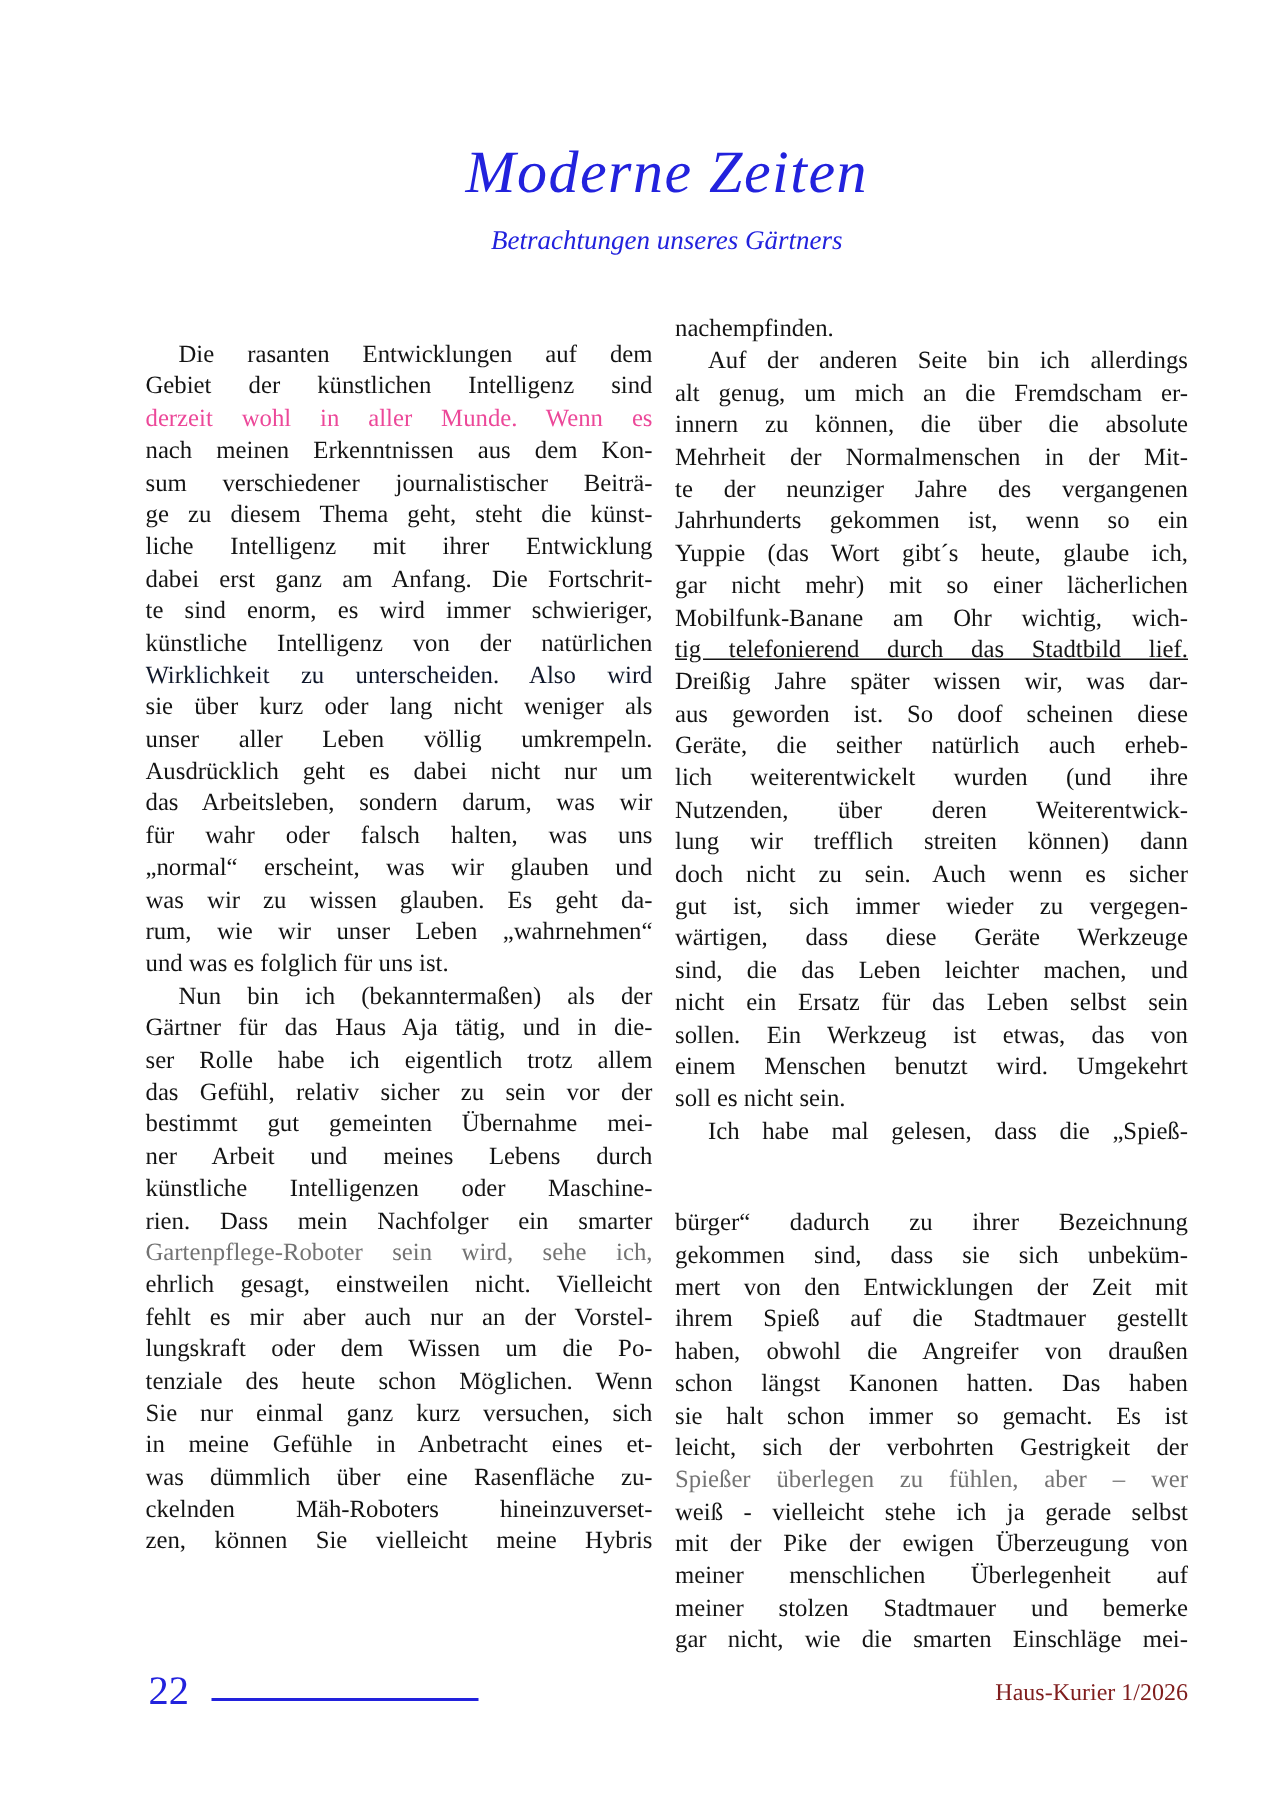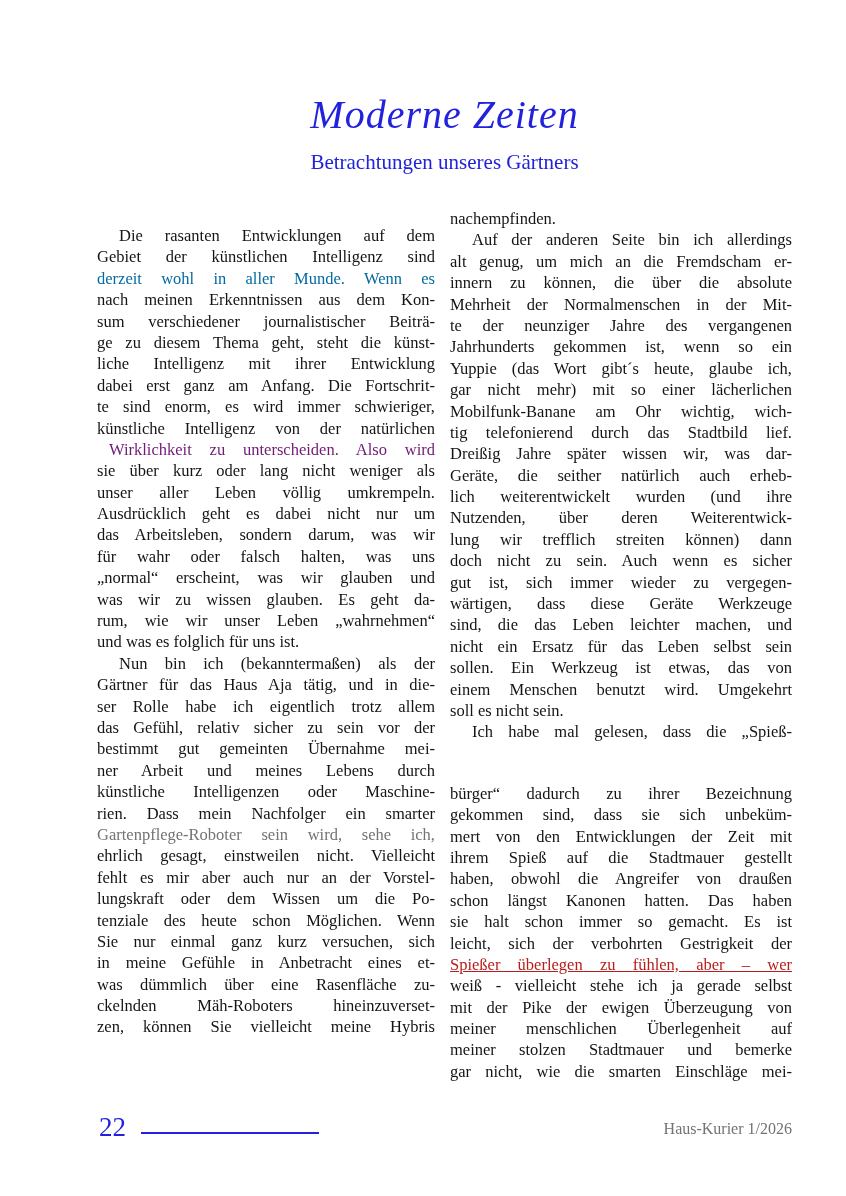--- a/index.html
+++ b/index.html
@@ -21,21 +21,22 @@
   .title {
     font-size: 40px;
     font-style: italic;
     font-weight: normal;
     letter-spacing: 1px;
     line-height: 46px;
     color: #2222dd;
   }
   .subtitle {
     margin-top: 12px;
-    font-size: 21px;
+    font-size: 18px;
+    font-style: italic;
     color: #2222dd;
   }
   .content {
     position: absolute;
     left: 97px;
     top: 208px;
     width: 695px;
     display: flex;
     gap: 15px;
   }
@@ -103,29 +104,29 @@
   <header class="masthead">
     <div class="title accent" style="color: rgb(34, 34, 221);">Moderne Zeiten</div>
     <div class="subtitle accent" style="color: rgb(34, 34, 221);">Betrachtungen unseres Gärtners</div>
   </header>
 
   <div class="content">
     <div class="col col-left">
       <div class="coltext coltext-after-byline">
           <div class="line indent" style="color: rgb(20, 20, 20);">Die rasanten Entwicklungen auf dem</div>
           <div class="line" style="color: rgb(20, 20, 20);">Gebiet der künstlichen Intelligenz sind</div>
-          <div class="line" style="color: #0369a1;">derzeit wohl in aller Munde. Wenn es</div>
+          <div class="line" style="color: #ec4899;">derzeit wohl in aller Munde. Wenn es</div>
           <div class="line" style="color: rgb(20, 20, 20);">nach meinen Erkenntnissen aus dem Kon-</div>
           <div class="line" style="color: rgb(20, 20, 20);">sum verschiedener journalistischer Beiträ-</div>
           <div class="line" style="color: rgb(20, 20, 20);">ge zu diesem Thema geht, steht die künst-</div>
           <div class="line" style="color: rgb(20, 20, 20);">liche Intelligenz mit ihrer Entwicklung</div>
           <div class="line" style="color: rgb(20, 20, 20);">dabei erst ganz am Anfang. Die Fortschrit-</div>
           <div class="line" style="color: rgb(20, 20, 20);">te sind enorm, es wird immer schwieriger,</div>
           <div class="line" style="color: rgb(20, 20, 20);">künstliche Intelligenz von der natürlichen</div>
-          <div class="line" style="color: #701a75; margin-left: 12px;">Wirklichkeit zu unterscheiden. Also wird</div>
+          <div class="line" style="color: #0f172a;">Wirklichkeit zu unterscheiden. Also wird</div>
           <div class="line" style="color: rgb(20, 20, 20);">sie über kurz oder lang nicht weniger als</div>
           <div class="line" style="color: rgb(20, 20, 20);">unser aller Leben völlig umkrempeln.</div>
           <div class="line" style="color: rgb(20, 20, 20);">Ausdrücklich geht es dabei nicht nur um</div>
           <div class="line" style="color: rgb(20, 20, 20);">das Arbeitsleben, sondern darum, was wir</div>
           <div class="line" style="color: rgb(20, 20, 20);">für wahr oder falsch halten, was uns</div>
           <div class="line" style="color: rgb(20, 20, 20);">„normal“ erscheint, was wir glauben und</div>
           <div class="line" style="color: rgb(20, 20, 20);">was wir zu wissen glauben. Es geht da-</div>
           <div class="line" style="color: rgb(20, 20, 20);">rum, wie wir unser Leben „wahrnehmen“</div>
           <div class="line endline" style="color: rgb(20, 20, 20);">und was es folglich für uns ist.</div>
           <div class="line indent" style="color: rgb(20, 20, 20);">Nun bin ich (bekanntermaßen) als der</div>
@@ -153,22 +154,23 @@
           <div class="line endline" style="color: rgb(20, 20, 20);">nachempfinden.</div>
           <div class="line indent" style="color: rgb(20, 20, 20);">Auf der anderen Seite bin ich allerdings</div>
           <div class="line" style="color: rgb(20, 20, 20);">alt genug, um mich an die Fremdscham er-</div>
           <div class="line" style="color: rgb(20, 20, 20);">innern zu können, die über die absolute</div>
           <div class="line" style="color: rgb(20, 20, 20);">Mehrheit der Normalmenschen in der Mit-</div>
           <div class="line" style="color: rgb(20, 20, 20);">te der neunziger Jahre des vergangenen</div>
           <div class="line" style="color: rgb(20, 20, 20);">Jahrhunderts gekommen ist, wenn so ein</div>
           <div class="line" style="color: rgb(20, 20, 20);">Yuppie (das Wort gibt´s heute, glaube ich,</div>
           <div class="line" style="color: rgb(20, 20, 20);">gar nicht mehr) mit so einer lächerlichen</div>
           <div class="line" style="color: rgb(20, 20, 20);">Mobilfunk-Banane am Ohr wichtig, wich-</div>
-          <div class="line" style="color: rgb(20, 20, 20);">tig telefonierend durch das Stadtbild lief.</div>
+          <div class="line" style="color: rgb(20, 20, 20); text-decoration: underline;">tig telefonierend durch das Stadtbild lief.</div>
           <div class="line" style="color: rgb(20, 20, 20);">Dreißig Jahre später wissen wir, was dar-</div>
+          <div class="line" style="color: rgb(20, 20, 20);">aus geworden ist. So doof scheinen diese</div>
           <div class="line" style="color: rgb(20, 20, 20);">Geräte, die seither natürlich auch erheb-</div>
           <div class="line" style="color: rgb(20, 20, 20);">lich weiterentwickelt wurden (und ihre</div>
           <div class="line" style="color: rgb(20, 20, 20);">Nutzenden, über deren Weiterentwick-</div>
           <div class="line" style="color: rgb(20, 20, 20);">lung wir trefflich streiten können) dann</div>
           <div class="line" style="color: rgb(20, 20, 20);">doch nicht zu sein. Auch wenn es sicher</div>
           <div class="line" style="color: rgb(20, 20, 20);">gut ist, sich immer wieder zu vergegen-</div>
           <div class="line" style="color: rgb(20, 20, 20);">wärtigen, dass diese Geräte Werkzeuge</div>
           <div class="line" style="color: rgb(20, 20, 20);">sind, die das Leben leichter machen, und</div>
           <div class="line" style="color: rgb(20, 20, 20);">nicht ein Ersatz für das Leben selbst sein</div>
           <div class="line" style="color: rgb(20, 20, 20);">sollen. Ein Werkzeug ist etwas, das von</div>
@@ -176,29 +178,29 @@
           <div class="line endline" style="color: rgb(20, 20, 20);">soll es nicht sein.</div>
           <div class="line indent" style="color: rgb(20, 20, 20);">Ich habe mal gelesen, dass die „Spieß-</div>
           <div class="line" style="color: rgb(20, 20, 20); margin-top: 40px;">bürger“ dadurch zu ihrer Bezeichnung</div>
           <div class="line" style="color: rgb(20, 20, 20);">gekommen sind, dass sie sich unbeküm-</div>
           <div class="line" style="color: rgb(20, 20, 20);">mert von den Entwicklungen der Zeit mit</div>
           <div class="line" style="color: rgb(20, 20, 20);">ihrem Spieß auf die Stadtmauer gestellt</div>
           <div class="line" style="color: rgb(20, 20, 20);">haben, obwohl die Angreifer von draußen</div>
           <div class="line" style="color: rgb(20, 20, 20);">schon längst Kanonen hatten. Das haben</div>
           <div class="line" style="color: rgb(20, 20, 20);">sie halt schon immer so gemacht. Es ist</div>
           <div class="line" style="color: rgb(20, 20, 20);">leicht, sich der verbohrten Gestrigkeit der</div>
-          <div class="line" style="color: #b91c1c; text-decoration: underline;">Spießer überlegen zu fühlen, aber – wer</div>
+          <div class="line" style="color: #737373;">Spießer überlegen zu fühlen, aber – wer</div>
           <div class="line" style="color: rgb(20, 20, 20);">weiß - vielleicht stehe ich ja gerade selbst</div>
           <div class="line" style="color: rgb(20, 20, 20);">mit der Pike der ewigen Überzeugung von</div>
           <div class="line" style="color: rgb(20, 20, 20);">meiner menschlichen Überlegenheit auf</div>
           <div class="line" style="color: rgb(20, 20, 20);">meiner stolzen Stadtmauer und bemerke</div>
           <div class="line" style="color: rgb(20, 20, 20);">gar nicht, wie die smarten Einschläge mei-</div>
         </div>
     </div>
   </div>
 
   <footer class="footer">
     <span class="page-number accent" style="color: rgb(34, 34, 221);">22</span>
     <div class="footer-rule accent-bg" style="background: rgb(34, 34, 221);"></div>
-    <span class="journal-name accent" style="color: #737373;">Haus-Kurier 1/2026</span>
+    <span class="journal-name accent" style="color: #7f1d1d;">Haus-Kurier 1/2026</span>
   </footer>
 
 </div>
 
 </body></html>

